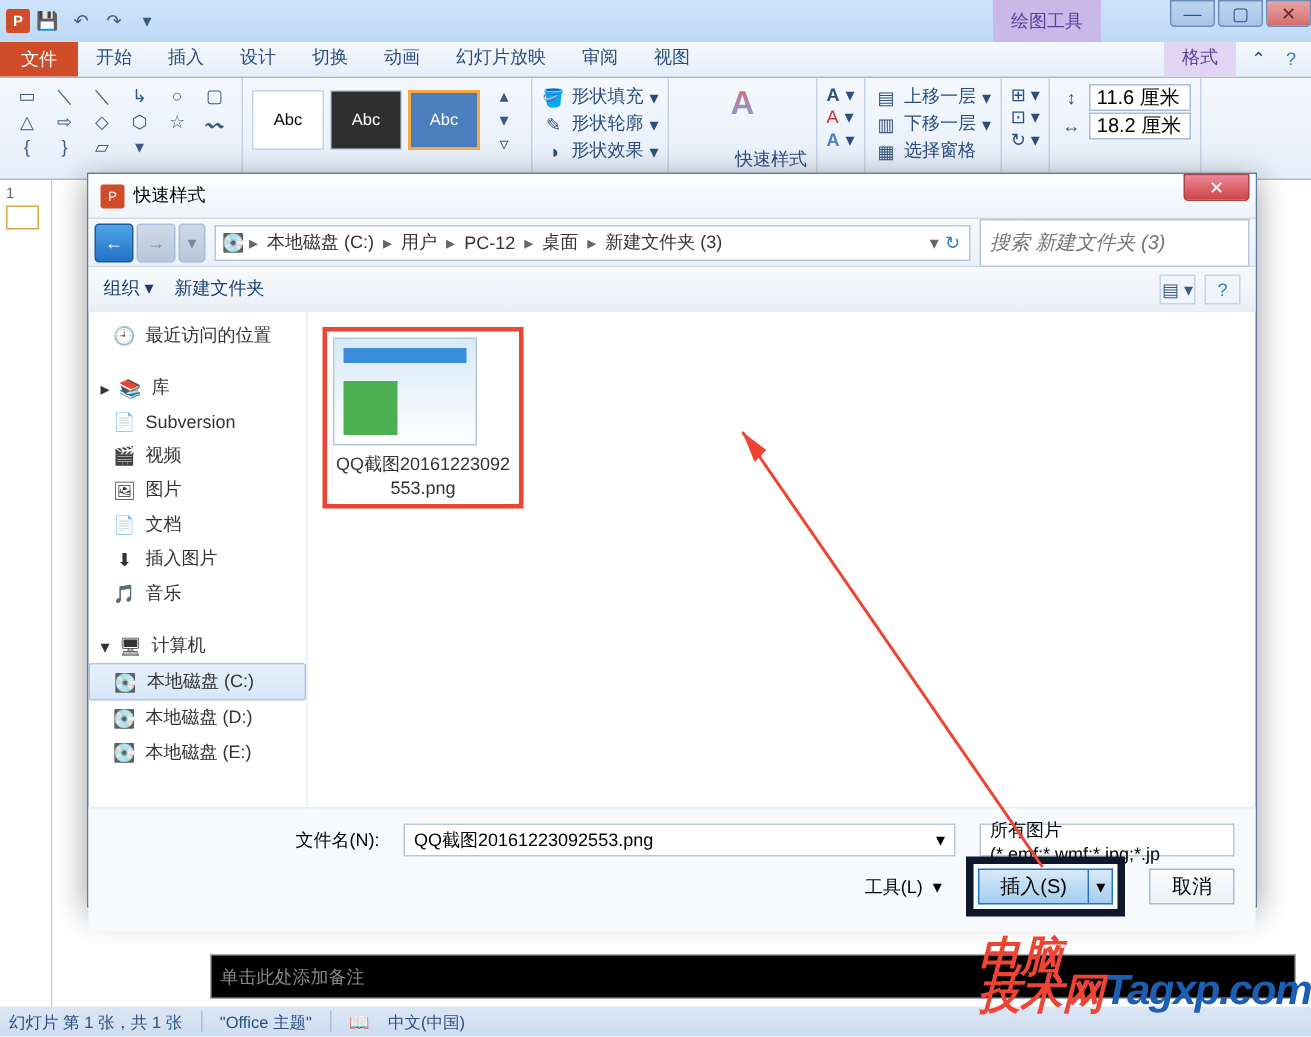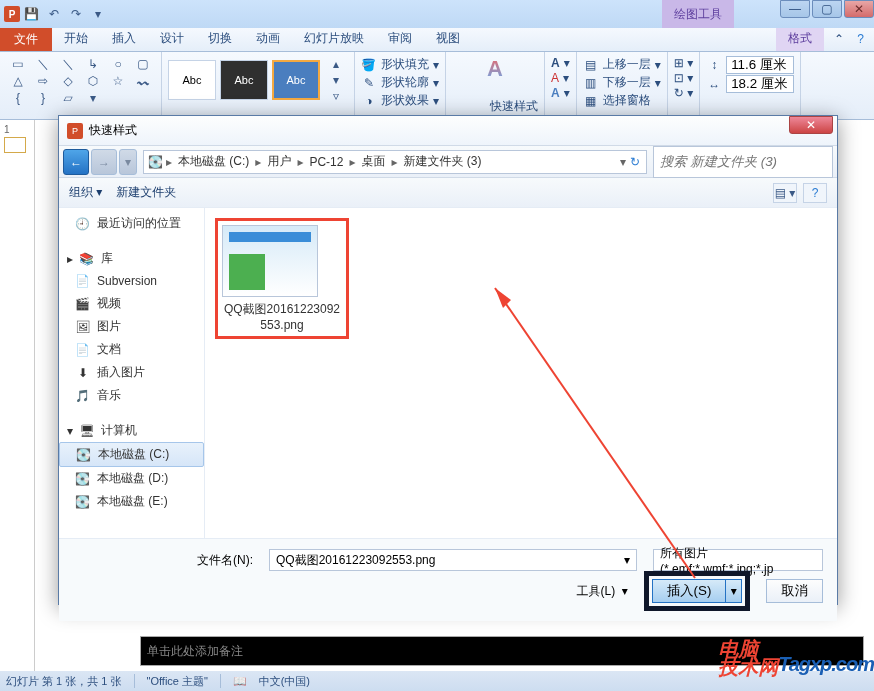--- a/index.html
+++ b/index.html
@@ -89,21 +89,21 @@
 .footer-row { display: flex; align-items: center; gap: 16px; }
 .footer-label { width: 180px; text-align: right; }
 .filename-combo { flex: 1; height: 22px; border: 1px solid #b8c6da; background: #fff; padding: 0 6px; display: flex; align-items: center; justify-content: space-between; }
 .filter-combo { width: 170px; height: 22px; border: 1px solid #b8c6da; background: #fff; padding: 0 6px; display: flex; align-items: center; }
 .dlg-btn { height: 24px; border: 1px solid #a6bdd9; background: linear-gradient(#fdfdfd,#eaf0f8); padding: 0 14px; }
 .insert-btn-wrap { border: 5px solid #0f172a; padding: 3px; display: flex; }
 .insert-btn { height: 24px; border: 1px solid #2472c4; background: linear-gradient(#d6eaf8,#a6cef0); padding: 0 14px; }
 .insert-drop { width: 16px; height: 24px; border: 1px solid #2472c4; border-left: none; background: linear-gradient(#d6eaf8,#a6cef0); display: flex; align-items: center; justify-content: center; }
 
 
-.watermark { position: absolute; right: 0; bottom: 15px; font-size: 20px; font-weight: bold; font-style: italic; pointer-events: none; }
+.watermark { position: absolute; right: 0; bottom: 15px; font-size: 28px; font-weight: bold; font-style: italic; pointer-events: none; }
 .wm-cn { color: #e43; font-family: "SimHei"; line-height: 0.9; }
 .wm-url { color: #1a5fb4; letter-spacing: -1px; }
 </style>
 </head>
 <body>
 
 <div class="titlebar">
   <div class="titlebar-left">
     <div class="titlebar-icon">P</div>
     <div class="qat-btn">💾</div>

